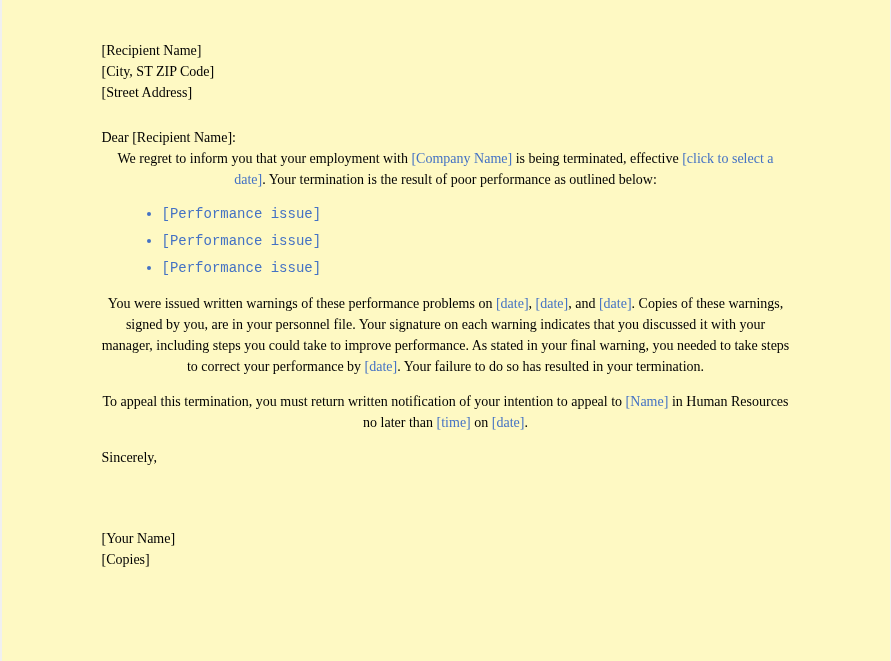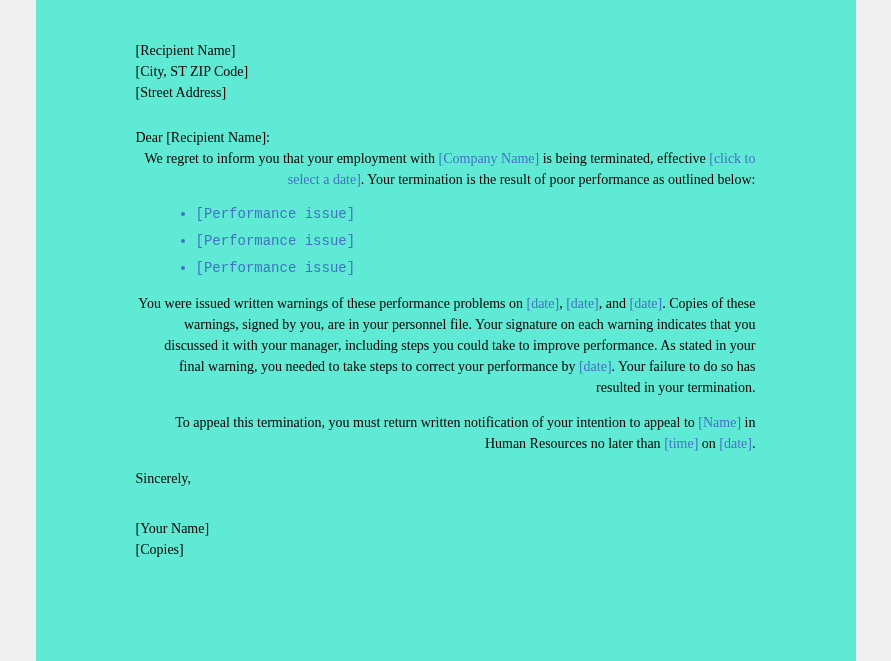--- a/index.html
+++ b/index.html
@@ -11,22 +11,22 @@
     body {
       background: #f0f0f0;
       display: flex;
       justify-content: center;
       align-items: flex-start;
       min-height: 661px;
       font-family: 'Times New Roman', Times, serif;
     }
 
     .page {
-      background: #5eead4;
-      width: 820px;
+      background: #fef9c3;
+      width: 888px;
       min-height: 661px;
       padding: 40px 100px 40px 100px;
       font-size: 14px;
       line-height: 1.5;
       color: #000000;
     }
 
     .address-block {
       margin-bottom: 24px;
     }
@@ -35,41 +35,41 @@
       display: block;
       color: #000;
     }
 
     .salutation {
       font-family: Liberation Serif, serif;
     }
 
     .body-paragraph {
       margin-bottom: 14px;
-      text-align: right;
+      text-align: center;
     }
 
     .placeholder-blue {
       color: #4472C4;
     }
 
     .bullet-list {
       margin: 10px 0 14px 60px;
       list-style-type: disc;
       font-family: Liberation Mono, monospace;
     }
 
     .bullet-list li {
       margin-bottom: 6px;
       color: #4472C4;
     }
 
     .sincerely {
       margin-top: 14px;
-      margin-bottom: 29px;
+      margin-bottom: 60px;
     }
 
     .signature-block {
       margin-bottom: 8px;
     }
 
     .cc-block {
       margin-top: 14px;
     }
   </style>

